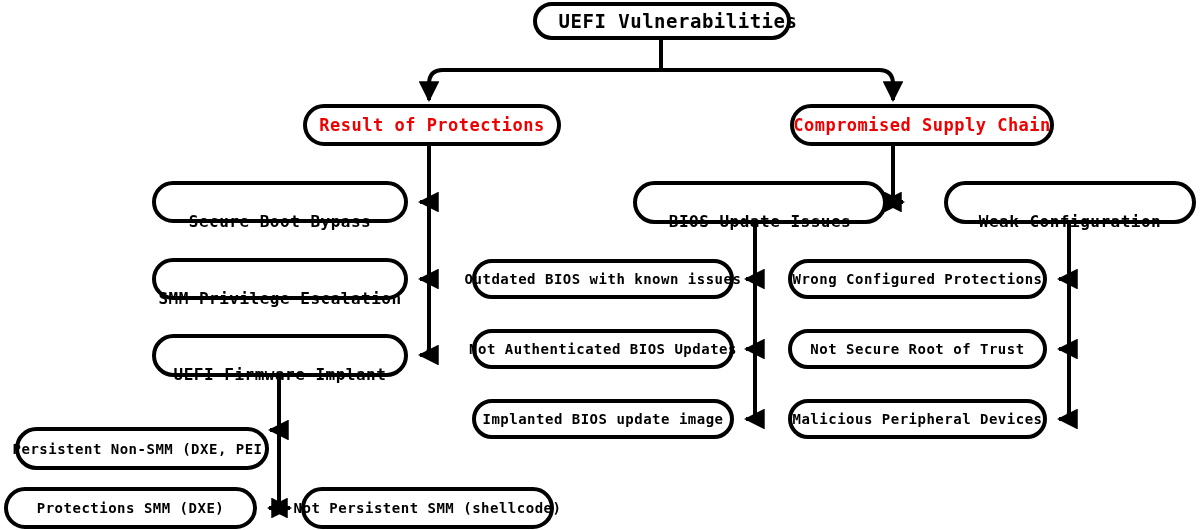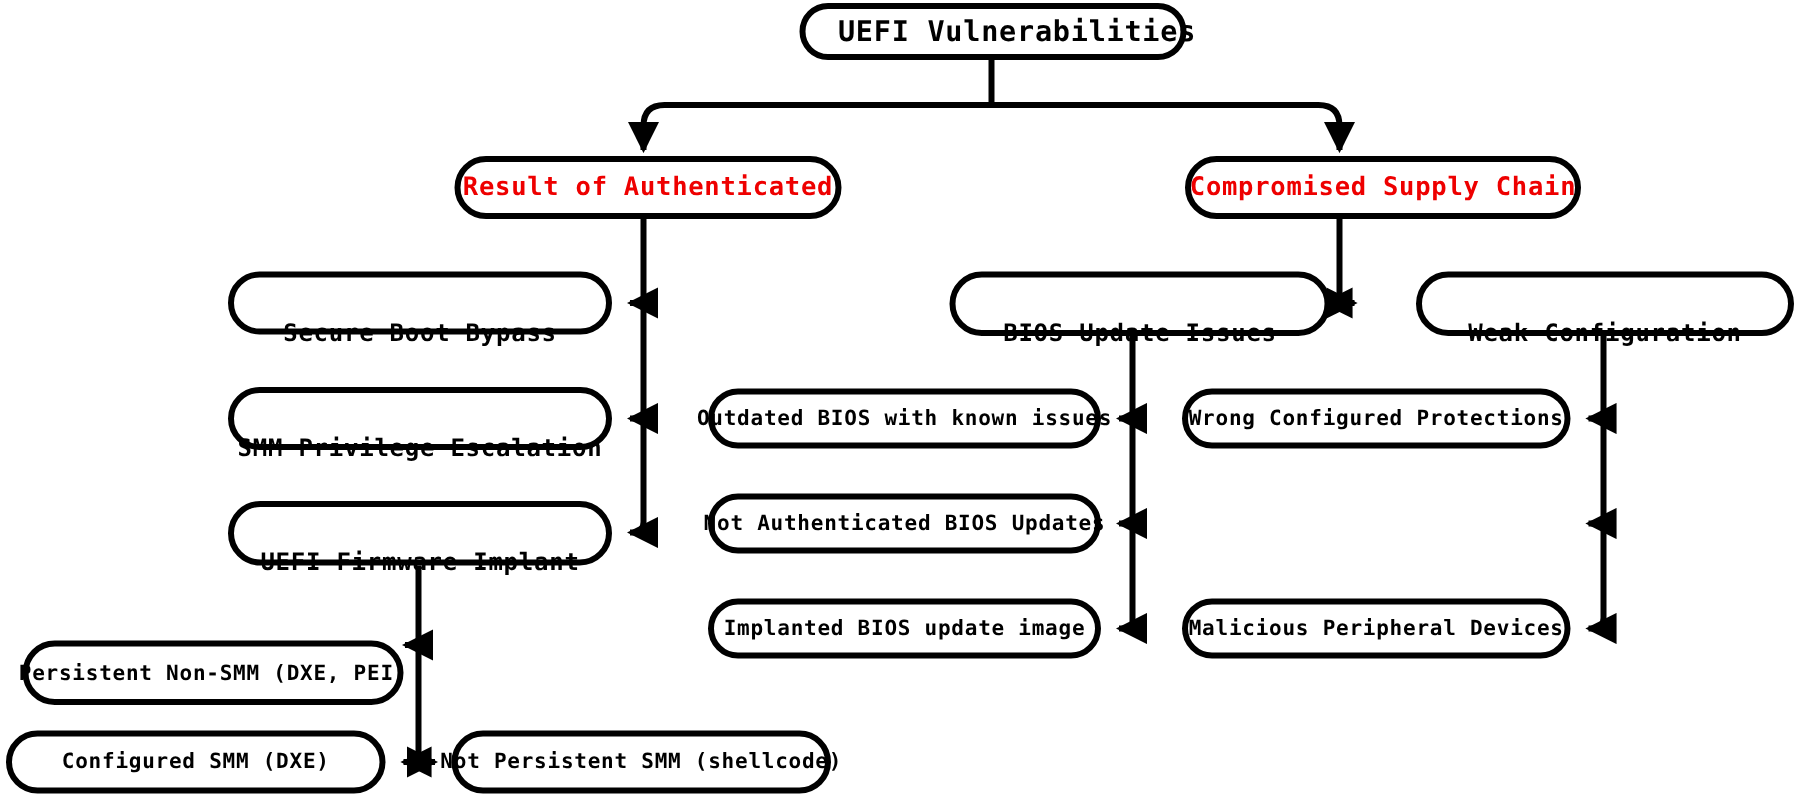--- a/index.html
+++ b/index.html
@@ -97,21 +97,21 @@
       <path d="M 1069 412 Q 1069 419 1062 419 L 1059 419" marker-end="url(#arrow)"></path>
 
     </g>
   </svg>
 
   <div class="node root" style="left:533px; top:2px; width:258px; height:38px;">
     <span class="label">UEFI Vulnerabilities</span>
   </div>
 
   <div class="node lvl1 red" style="left:303px; top:104px; width:258px; height:42px;">
-    <span class="label">Result of Authenticated</span>
+    <span class="label">Result of Protections</span>
   </div>
 
   <div class="node lvl1 red" style="left:790px; top:104px; width:264px; height:42px;">
     <span class="label">Compromised Supply Chain</span>
   </div>
 
   <div class="node lvl2" style="left:152px; top:181px; width:256px; height:42px;">
     <span class="label">Secure Boot Bypass</span>
   </div>
 
@@ -121,21 +121,21 @@
 
   <div class="node lvl2" style="left:152px; top:334px; width:256px; height:43px;">
     <span class="label">UEFI Firmware Implant</span>
   </div>
 
   <div class="node lvl3" style="left:4px; top:427px; width:254px; height:43px;margin-left:11px;">
     <span class="label">Persistent Non-SMM (DXE, PEI)</span>
   </div>
 
   <div class="node lvl3" style="left:4px; top:487px; width:253px; height:42px;">
-    <span class="label">Configured SMM (DXE)</span>
+    <span class="label">Protections SMM (DXE)</span>
   </div>
 
   <div class="node lvl3" style="left:301px; top:487px; width:253px; height:42px;">
     <span class="label">Not Persistent SMM (shellcode)</span>
   </div>
 
   <div class="node lvl2" style="left:633px; top:181px; width:254px; height:43px;">
     <span class="label">BIOS Update Issues</span>
   </div>
 
@@ -152,18 +152,21 @@
   </div>
 
   <div class="node lvl3" style="left:788px; top:259px; width:259px; height:40px;">
     <span class="label">Wrong Configured Protections</span>
   </div>
 
   <div class="node lvl3" style="left:472px; top:399px; width:262px; height:40px;">
     <span class="label">Implanted BIOS update image</span>
   </div>
 
+  <div class="node lvl3" style="left:788px; top:329px; width:259px; height:40px;">
+    <span class="label">Not Secure Root of Trust</span>
+  </div>
 
   <div class="node lvl3" style="left:788px; top:399px; width:259px; height:40px;">
     <span class="label">Malicious Peripheral Devices</span>
   </div>
 
 </div>
 
 </body></html>

